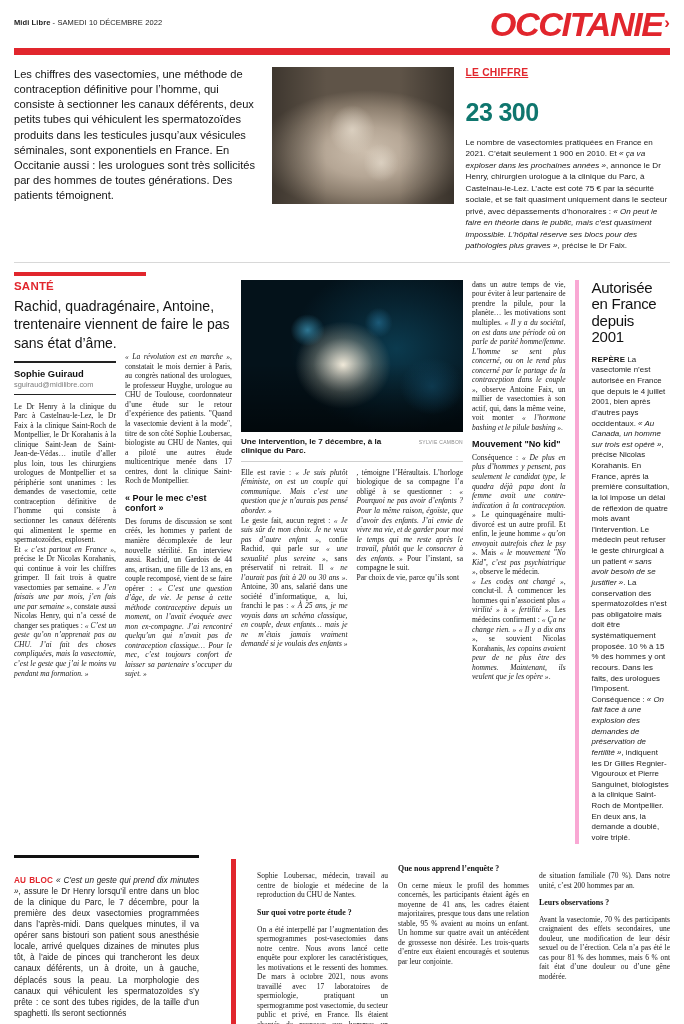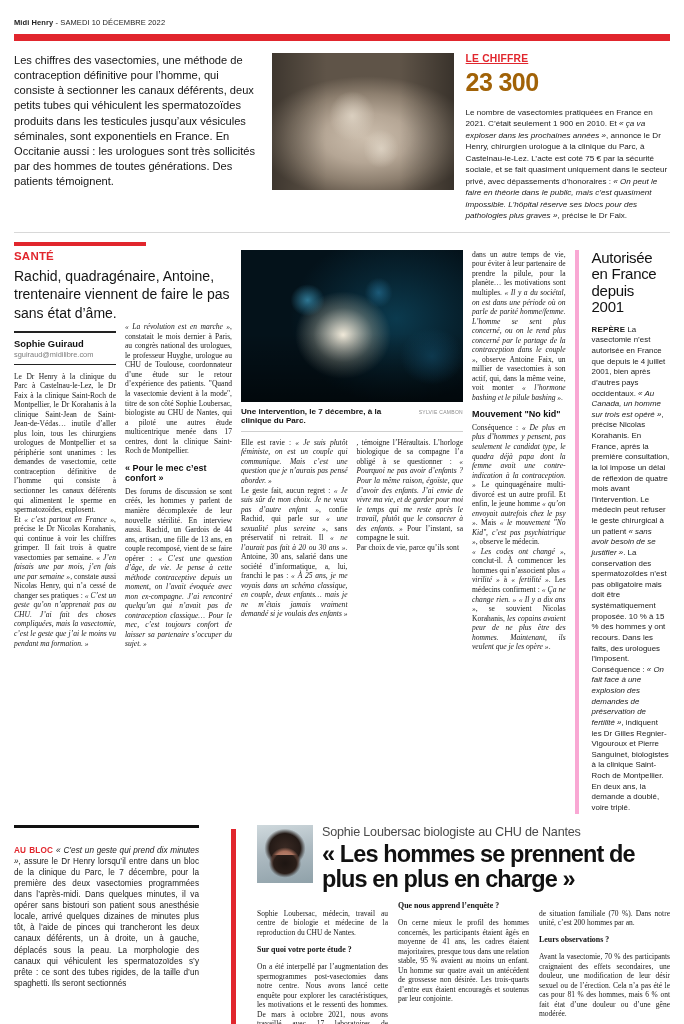--- a/index.html
+++ b/index.html
@@ -53,21 +53,21 @@
     background:
       radial-gradient(ellipse 18% 26% at 44% 46%, rgba(230,220,205,.75), rgba(230,220,205,0) 70%),
       radial-gradient(ellipse 14% 20% at 60% 70%, rgba(240,232,218,.55), rgba(0,0,0,0) 70%),
       linear-gradient(90deg, rgba(0,0,0,.35), rgba(0,0,0,0) 30%, rgba(0,0,0,0) 70%, rgba(0,0,0,.4));
   }
   .chiffre { width: 208px; padding-left: 2px; }
   .chiffre-label {
     color: #e1262d; font-weight: 700; font-size: 10.3px; letter-spacing: .2px; text-decoration: underline;
   }
   .chiffre-value {
-    font-size: 25px; font-weight: 700; letter-spacing: -.6px; margin-top: 4px; color:#a16207;
+    font-size: 25px; font-weight: 700; letter-spacing: -.6px; margin-top: 20px; color:#0f766e;
   }
   .chiffre-body {
     margin-top: 10px; font-size: 8.1px; line-height: 1.42; color:#1a1a1a;
   }
   .chiffre-body i { font-style: italic; }
 
   .rule-thin { height: 1px; background: #d8d8d8; margin-top: 10px; }
   .rule-red-sm { height: 4px; background: #e1262d; width: 132px; margin-top: 9px; }
 
   
@@ -171,22 +171,26 @@
           line-height:1.2; margin: 7px 0 1px 0; color:#111; }
   .iv-q.first { margin-top: 8px; }
 </style>
 </head>
 <body>
 
 <div class="page">
 
   <div class="masthead">
     <div class="masthead-left">
-      <b>Midi Henry</b>
+      <b>Midi Libre</b>
       <span>- SAMEDI 10 DÉCEMBRE 2022</span>
+    </div>
+    <div class="masthead-right">
+      <div class="section-name">OCCITANIE</div>
+      <div class="chev">›</div>
     </div>
   </div>
   <div class="rule-red"></div>
 
   <div class="teaser">
     <div class="teaser-text">Les chiffres des vasectomies, une méthode de contraception définitive pour l’homme, qui consiste à sectionner les canaux déférents, deux petits tubes qui véhiculent les spermatozoïdes produits dans les testicules jusqu’aux vésicules séminales, sont exponentiels en France. En Occitanie aussi : les urologues sont très sollicités par des hommes de toutes générations. Des patients témoignent.</div>
     <div class="teaser-photo">
         <div class="stone"></div>
       </div>
     <div class="chiffre">
@@ -275,29 +279,20 @@
         <b class="au">AU BLOC</b><i> « C’est un geste qui prend dix minutes »</i><span>, assure le Dr Henry lorsqu’il entre dans un bloc de la clinique du Parc, le 7 décembre, pour la première des deux vasectomies programmées dans l’après-midi. Dans quelques minutes, il va opérer sans bistouri son patient sous anesthésie locale, arrivé quelques dizaines de minutes plus tôt, à l’aide de pinces qui trancheront les deux  canaux  déférents, un à droite, un à gauche, déplacés sous la peau. La morphologie des canaux qui véhiculent  les spermatozoïdes s’y prête : ce sont des tubes rigides, de la taille d’un spaghetti. Ils seront sectionnés </span>
       </div>
     </div>
 
     <div class="bottom-right">
       <div class="entretien-wrap">
         <div class="entretien-bar"></div>
 
       </div>
       <div class="interview">
-        <div class="iv-head">
-          <div class="iv-photo">
-              <div class="p"></div>
-            </div>
-          <div style="flex:1">
-            <div class="iv-kicker">Sophie Loubersac biologiste au CHU de Nantes</div>
-            <div class="iv-title">« Les hommes se prennent de plus en plus en charge »</div>
-          </div>
-        </div>
         <div class="iv-cols">
           <div class="iv-col">
             <p>Sophie Loubersac, médecin, travail au centre de biologie et médecine de la reproduction du CHU de Nantes.</p>
             <div class="iv-q first">Sur quoi votre porte étude ?</div>
             <p>On a été interpellé par l’augmentation des spermogrammes post-vasectomies dans notre centre. Nous avons lancé cette enquête pour explorer les caractéristiques, les motivations et le ressenti des hommes. De mars à octobre 2021, nous avons travaillé avec 17 laboratoires de spermiologie, pratiquant un spermogramme post vasectomie, du secteur public et privé, en France. Ils étaient chargés de proposer aux hommes un questionnaire en ligne sur le sujet.</p>
 
           </div>
           <div class="iv-col">
             <div class="iv-q" style="margin-top:0">Que nous apprend l’enquête ?</div>
             <p>On cerne mieux le profil des hommes concernés, les participants étaient âgés en moyenne de 41 ans, les cadres étaient majoritaires, presque tous dans une relation stable, 95 % avaient au moins un enfant. Un homme sur quatre avait un antécédent de grossesse non désirée. Les trois-quarts d’entre eux étaient encouragés et soutenus par leur conjointe.</p>

